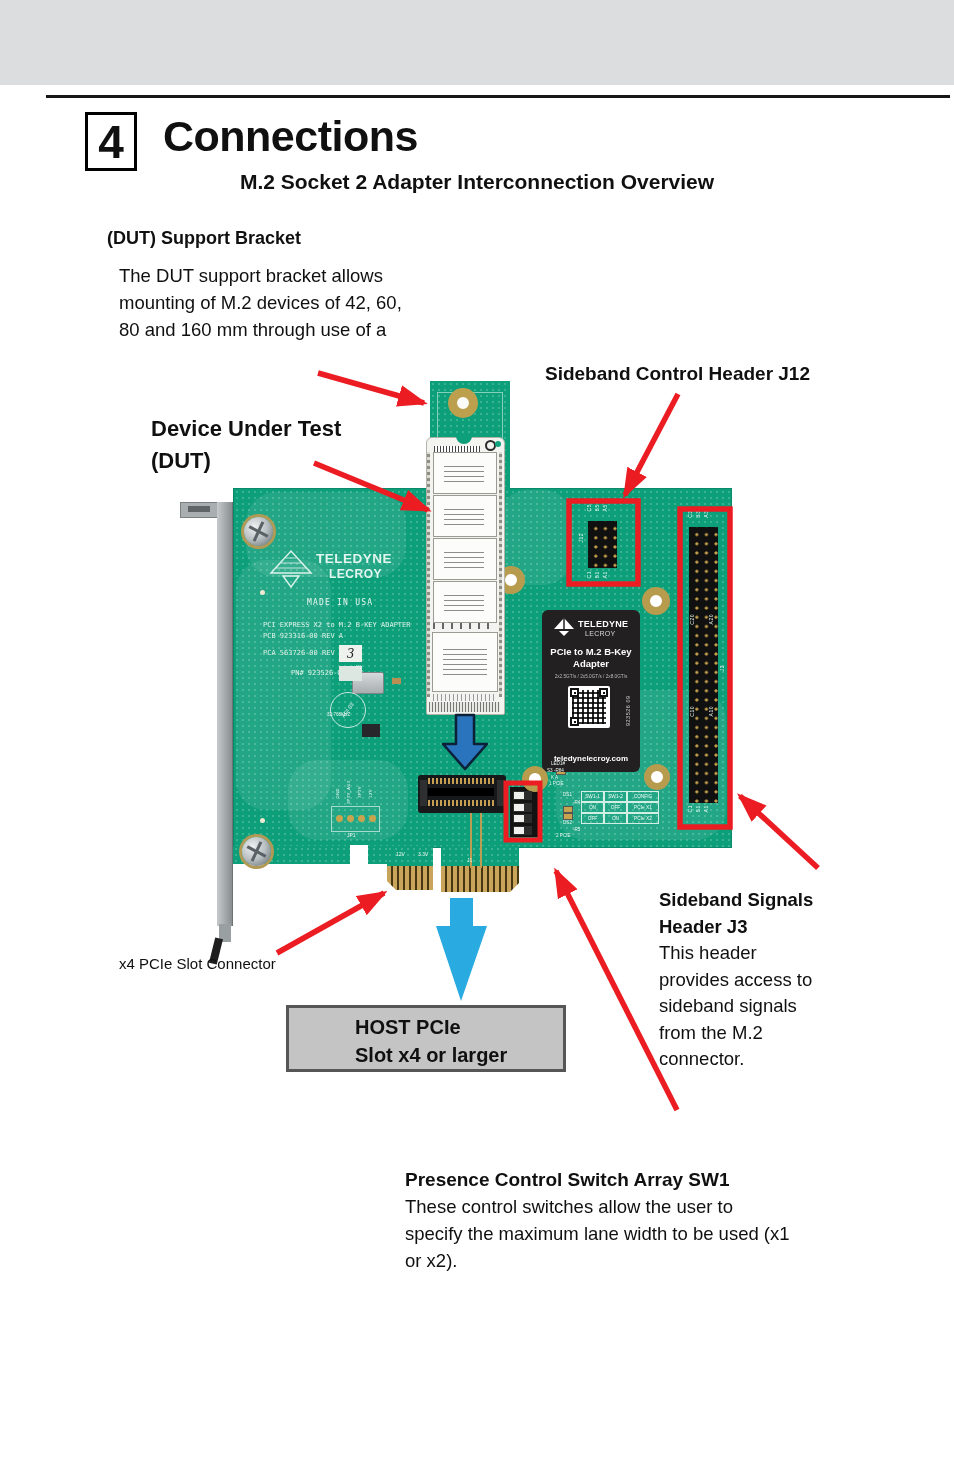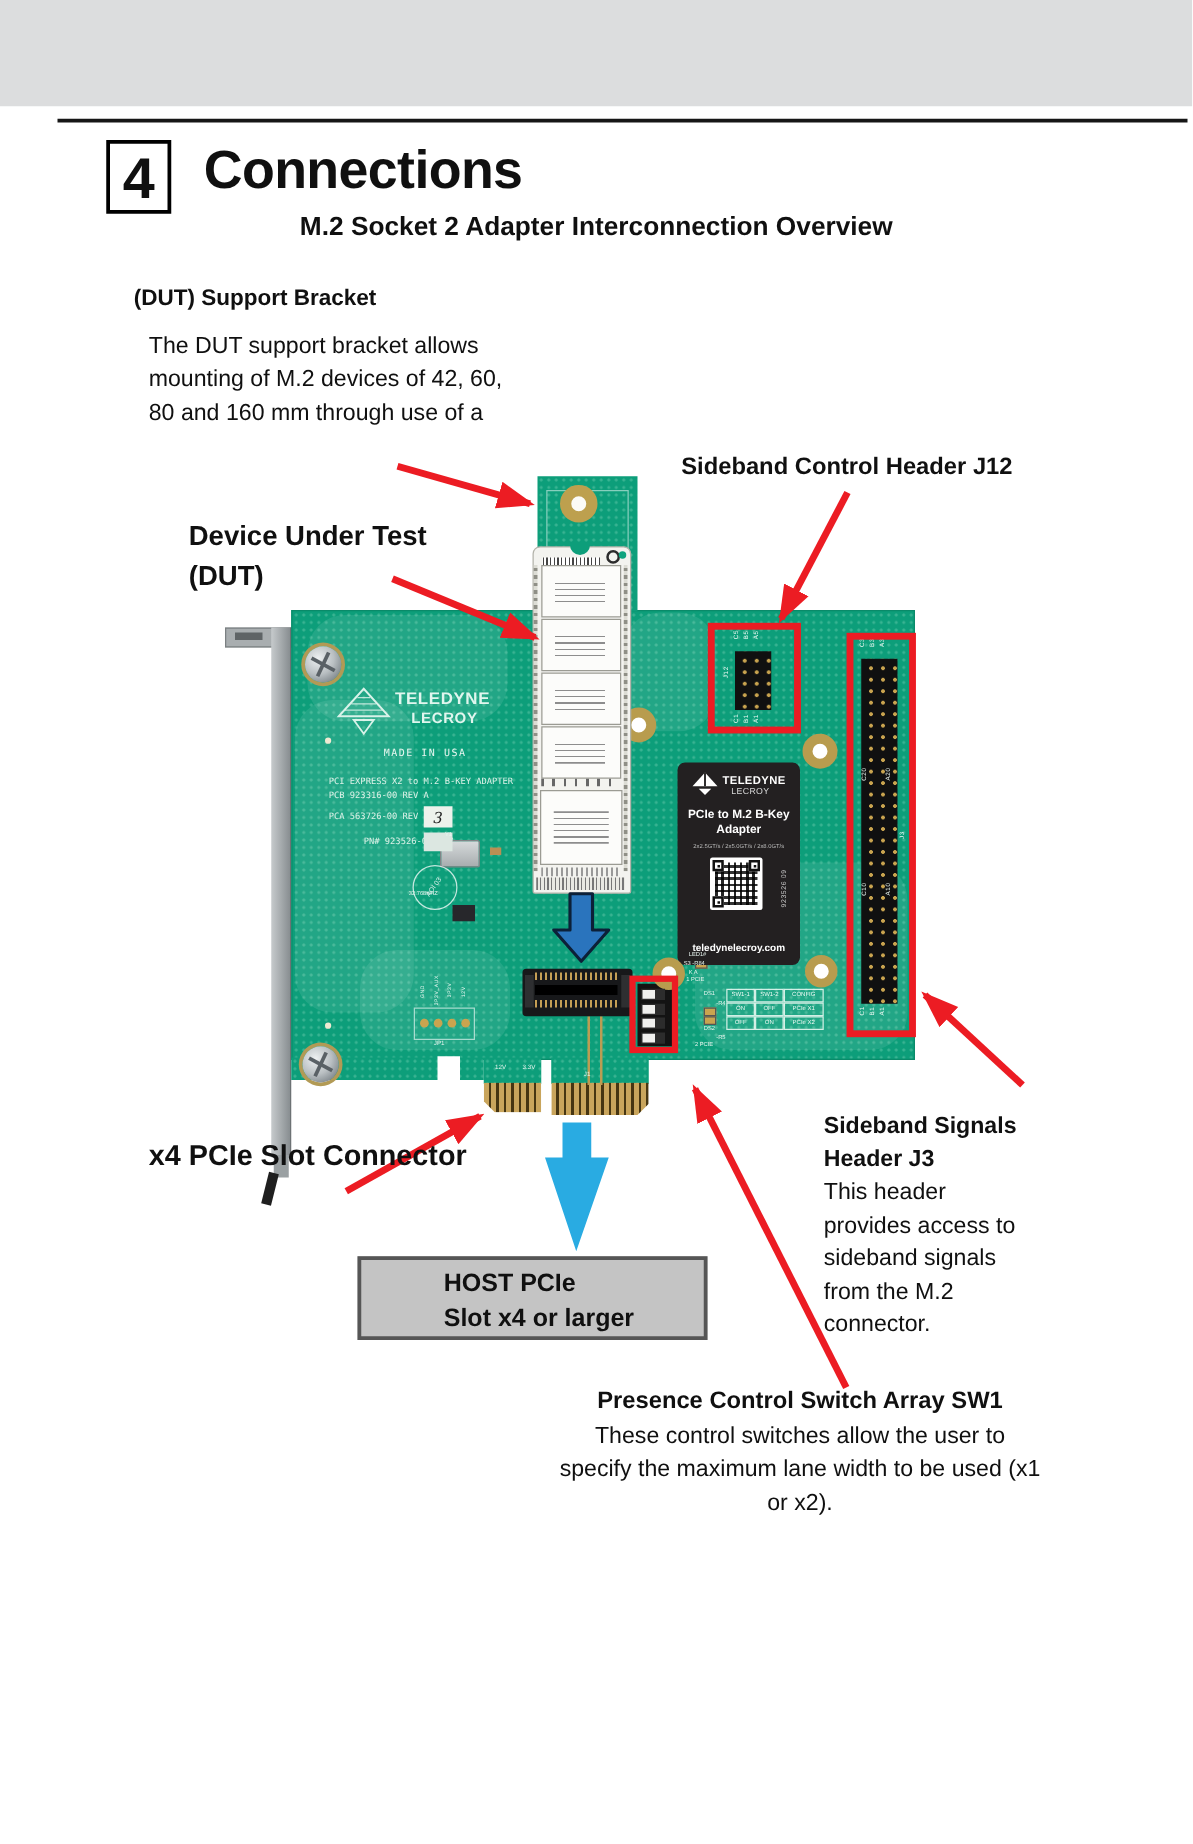--- a/index.html
+++ b/index.html
@@ -10,24 +10,24 @@
   #topbar{left:0;top:0;width:954px;height:85px;background:#dcddde;z-index:1;}
   #rule{left:46px;top:95px;width:904px;height:3px;background:#161616;z-index:1;}
   #chnum{left:85px;top:112px;width:46px;height:53px;border:3px solid #000;z-index:2;
          display:flex;align-items:center;justify-content:center;font-size:46px;font-weight:bold;background:#fff;}
   #chtitle{left:163px;top:112px;font-size:43px;font-weight:bold;letter-spacing:-0.5px;z-index:2;}
   #subtitle{left:0;top:170px;width:954px;text-align:center;font-size:21px;font-weight:bold;z-index:2;}
   #h-dutb{left:107px;top:228px;font-size:18px;font-weight:bold;z-index:9;}
   #p-dutb{left:119px;top:262px;width:345px;font-size:18.5px;line-height:27px;z-index:9;}
   #h-dut{left:151px;top:413px;font-size:22px;font-weight:bold;line-height:32px;z-index:9;}
   #lbl-j12{left:545px;top:363px;font-size:19px;font-weight:bold;z-index:9;}
-  #lbl-x4{left:119px;top:911px;font-size:23px;font-weight:bold;z-index:9;}
+  #lbl-x4{left:119px;top:955px;font-size:15px;font-weight:normal;z-index:9;}
   #j3note{left:659px;top:867px;width:200px;font-size:18.5px;line-height:26.5px;z-index:9;margin-top:20px;}
   #j3note .bld{font-weight:bold;}
-  #sw1note{left:405px;top:1107px;width:470px;font-size:18.5px;line-height:27px;z-index:9;text-align:center;}
+  #sw1note{left:405px;top:1166px;width:470px;font-size:18.5px;line-height:27px;z-index:9;}
   #sw1note .bld{font-weight:bold;font-size:19px;}
   #hostbox{left:286px;top:1005px;width:274px;height:61px;background:#c4c4c4;border:3px solid #565656;z-index:2;}
   #hosttext{margin-left:66px;margin-top:5px;font-size:20px;font-weight:bold;line-height:28px;}
   
   .brk{z-index:2;}
   #br-hook{left:180px;top:502px;width:53px;height:14px;background:#a9aeb0;border:1px solid #7b8082;}
   #br-slot{left:188px;top:506px;width:22px;height:6px;background:#5f6466;}
   #br-strip{left:217px;top:502px;width:15px;height:424px;background:linear-gradient(90deg,#c6cacc,#888e91);border-right:1px solid #6d7274;}
   #br-low{left:219px;top:924px;width:12px;height:18px;background:#9aa0a2;}
   #br-foot{left:212px;top:938px;width:8px;height:26px;background:#1f1f1f;transform:rotate(14deg);}

